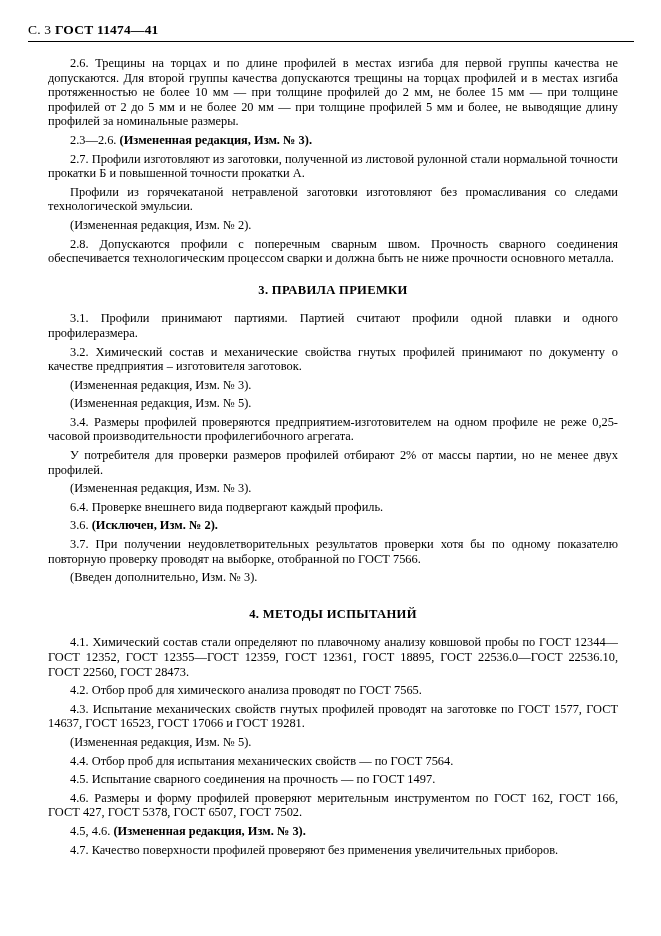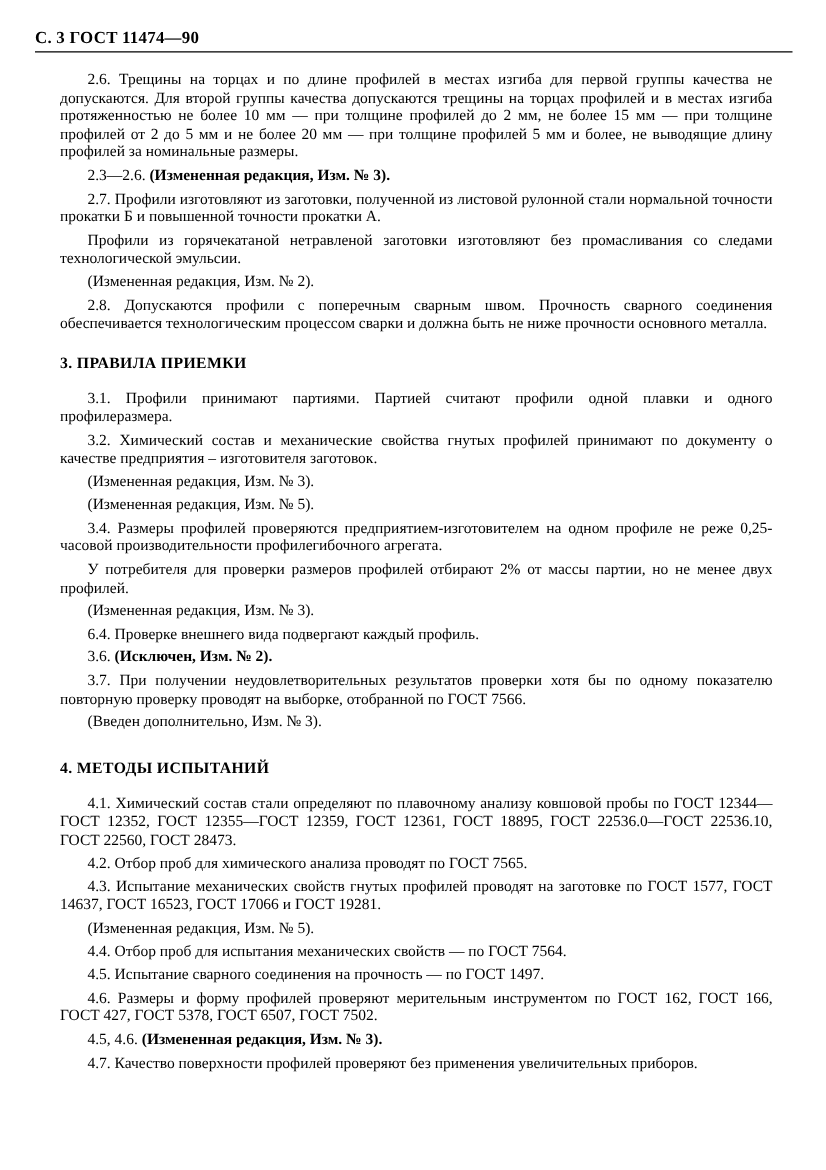--- a/index.html
+++ b/index.html
@@ -26,21 +26,21 @@
     position: absolute;
     top: 22px;
     left: 28px;
     right: 28px;
     font-size: 13.5px;
     font-weight: bold;
     letter-spacing: 0.2px;
     white-space: nowrap;
   }
   .header .pg {
-    font-weight: bold;
+    font-weight: normal;
   }
   .rule {
     position: absolute;
     top: 41px;
     left: 28px;
     width: 606px;
     height: 1px;
     background: #000000;
   }
   .content {
@@ -53,40 +53,41 @@
     text-align: justify;
   }
   p {
     margin: 4px;
     text-indent: 22px;
   }
   p.bolditem {
     font-weight: normal;
   }
   .secttitle {
+    text-align: center;
     font-weight: bold;
     text-indent: 0;
     margin-top: 17px;
     margin-bottom: 14px;
     font-size: 12.6px;
     letter-spacing: 0.3px;
   }
   .gap-top-big {
     margin-top: 22px;
   }
   b { font-weight: bold; }
 </style>
 </head>
 <body>
 
 <div class="page">
 
   <div class="header">
     <span class="pg">С. 3</span>
-    <span>ГОСТ 11474—90</span>
+    <span>ГОСТ 11474—41</span>
   </div>
 
   <div class="rule"></div>
 
   <div class="content">
 
     <p>2.6. Трещины на торцах и по длине профилей в местах изгиба для первой группы качества не допускаются. Для второй группы качества допускаются трещины на торцах профилей и в местах изгиба протяженностью не более 10 мм — при толщине профилей до 2 мм, не более 15 мм — при толщине профилей от 2 до 5 мм и не более 20 мм — при толщине профилей 5 мм и более, не выводящие длину профилей за номинальные размеры.</p>
 
     <p><span>2.3—2.6. </span><b>(Измененная редакция, Изм. № 3).</b></p>
 

